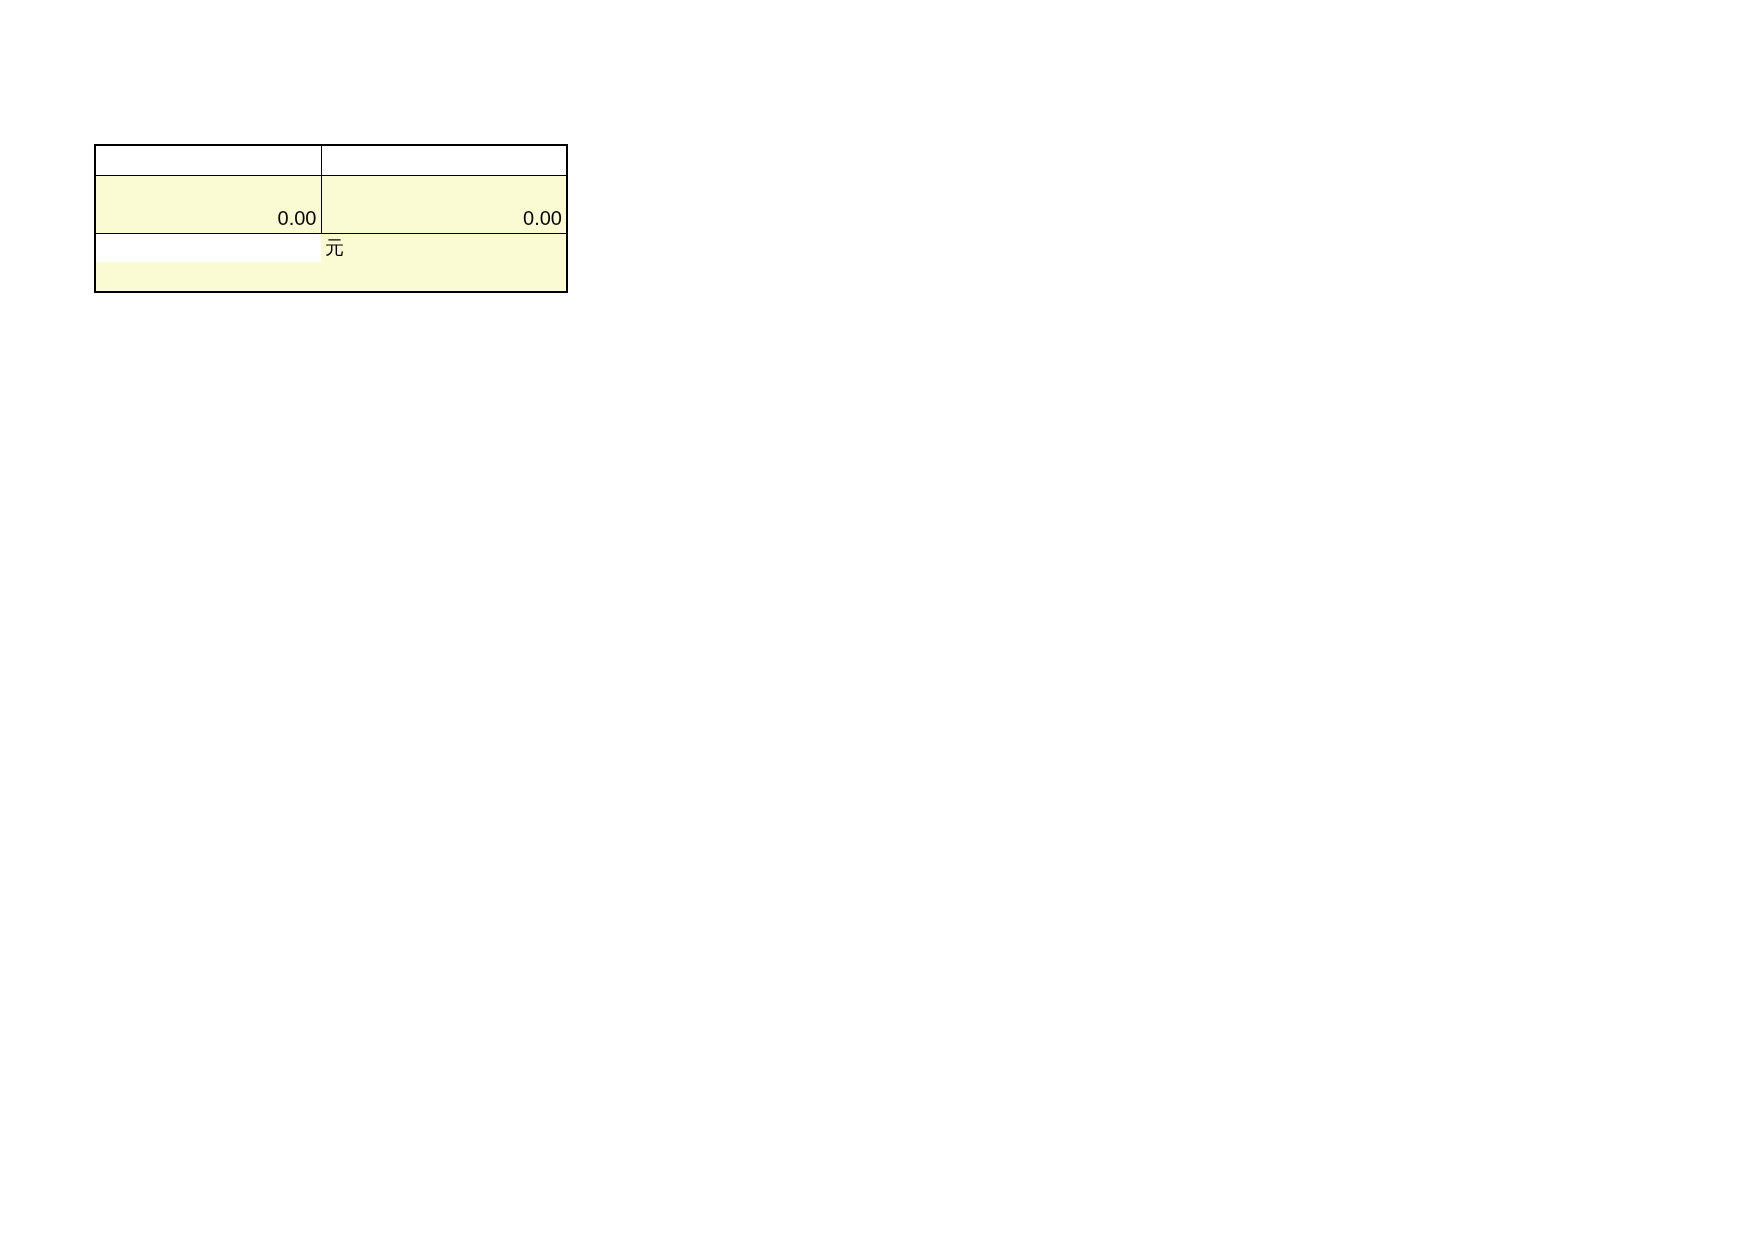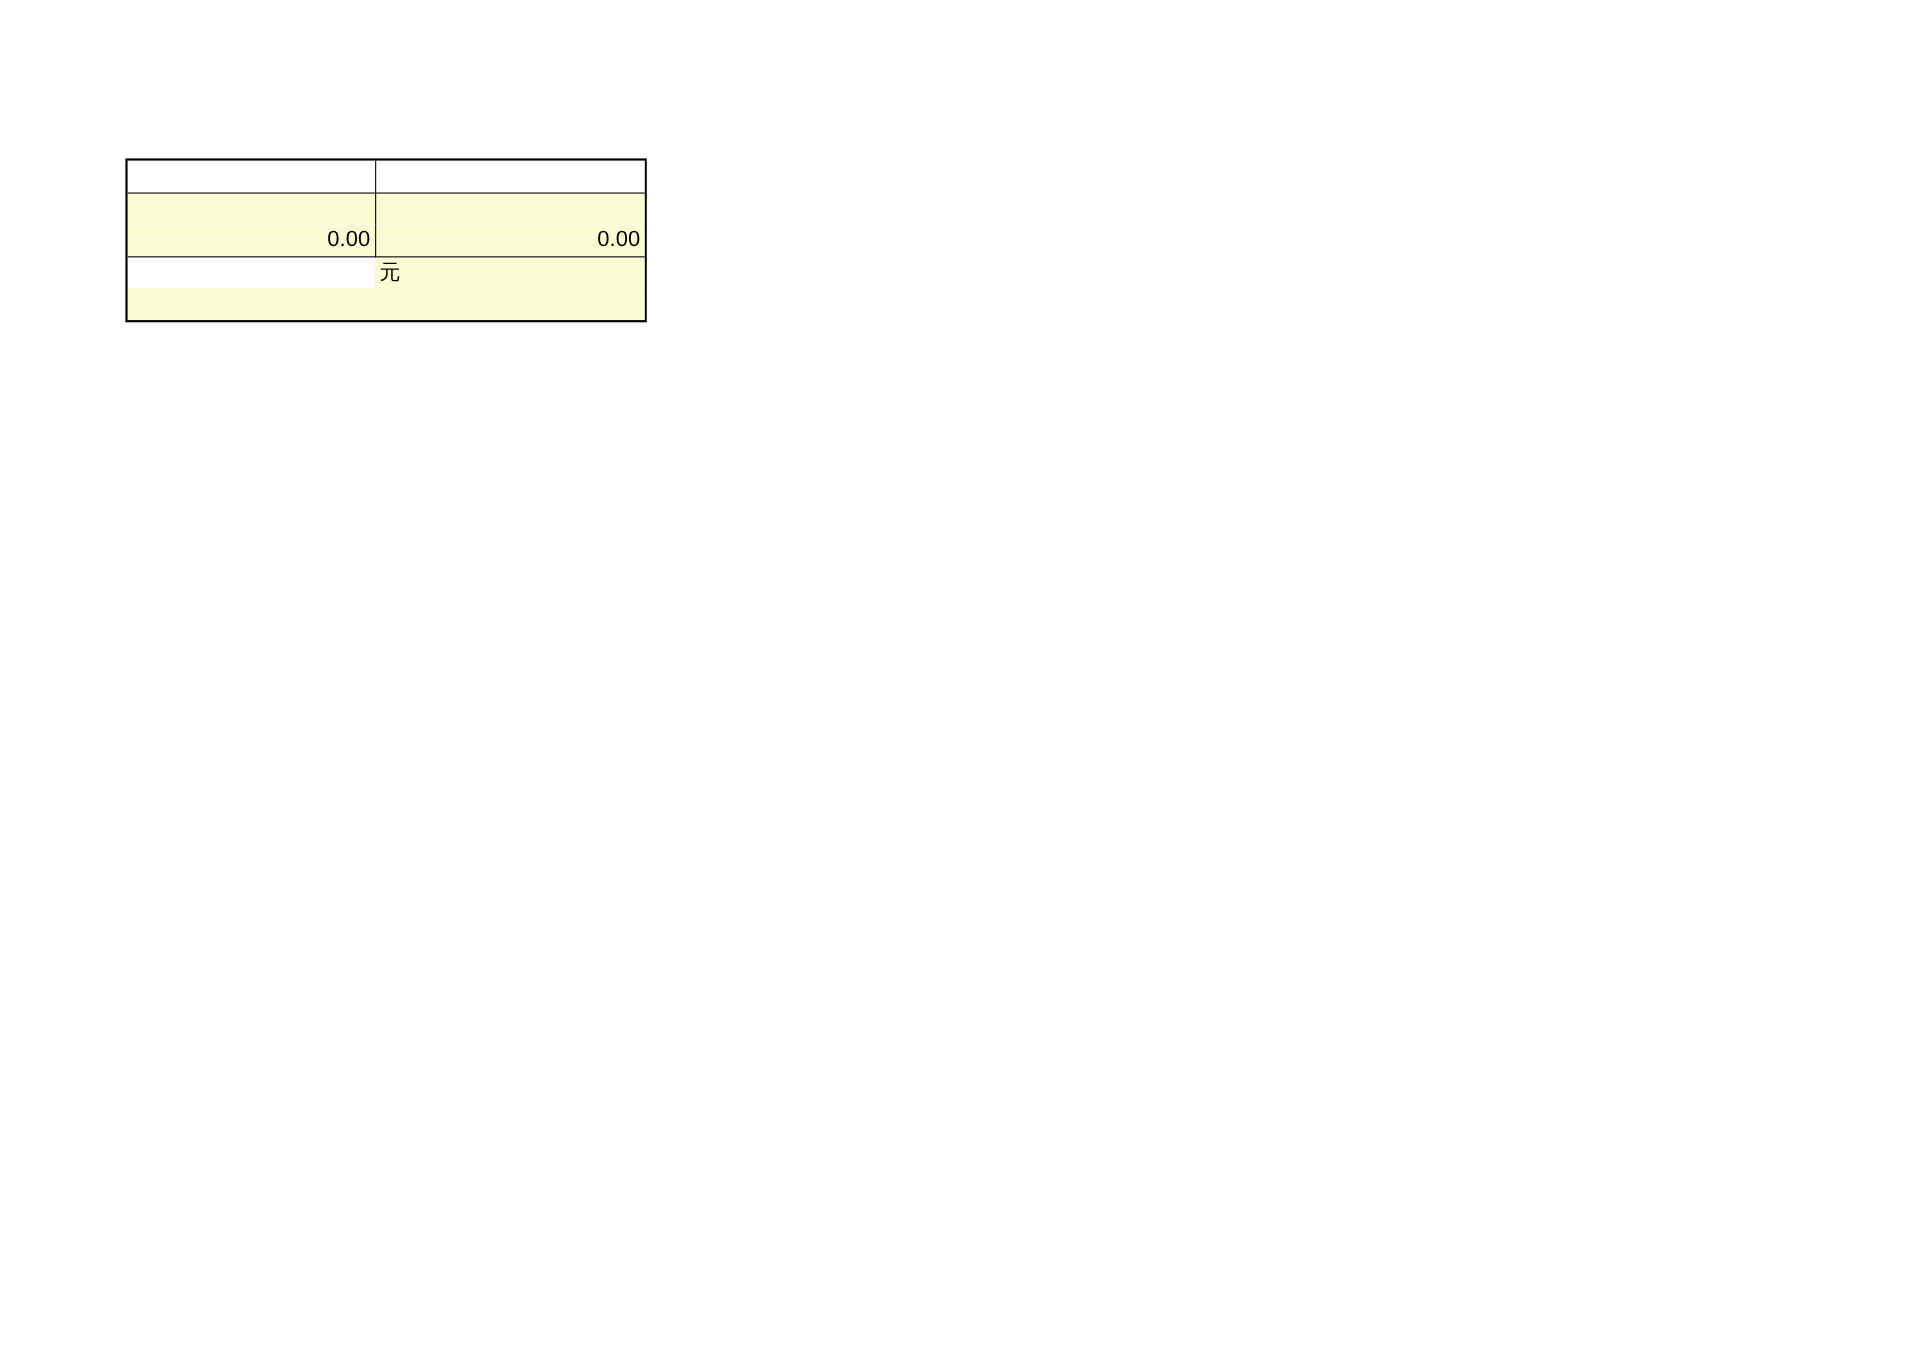--- a/index.html
+++ b/index.html
@@ -12,21 +12,21 @@
     height: 1240px;
     position: relative;
     font-family: "Liberation Sans", sans-serif;
     color: #000000;
     overflow: hidden;
   }
 
   
   #sheet-block {
     position: absolute;
-    left: 114px;
+    left: 94px;
     top: 144px;
     width: 474px;
     border: 2px solid #000000;
     border-collapse: collapse;
     box-sizing: border-box;
   }
 
   table.sheet {
     border-collapse: collapse;
     table-layout: fixed;

